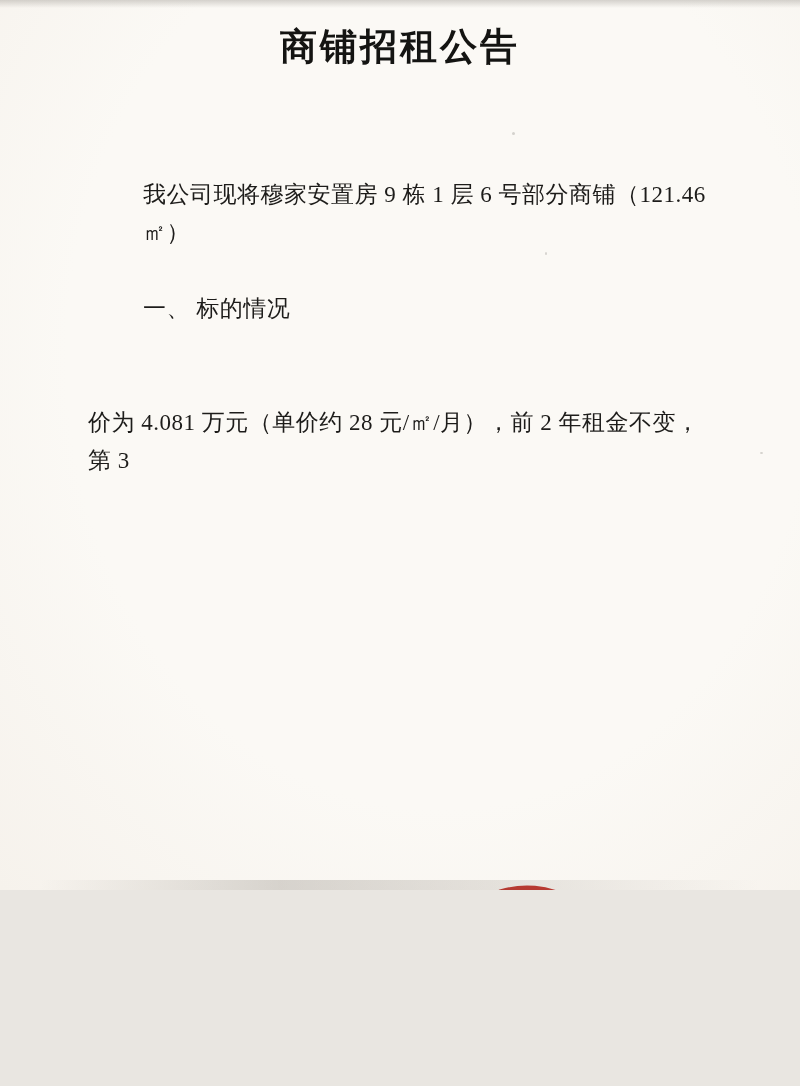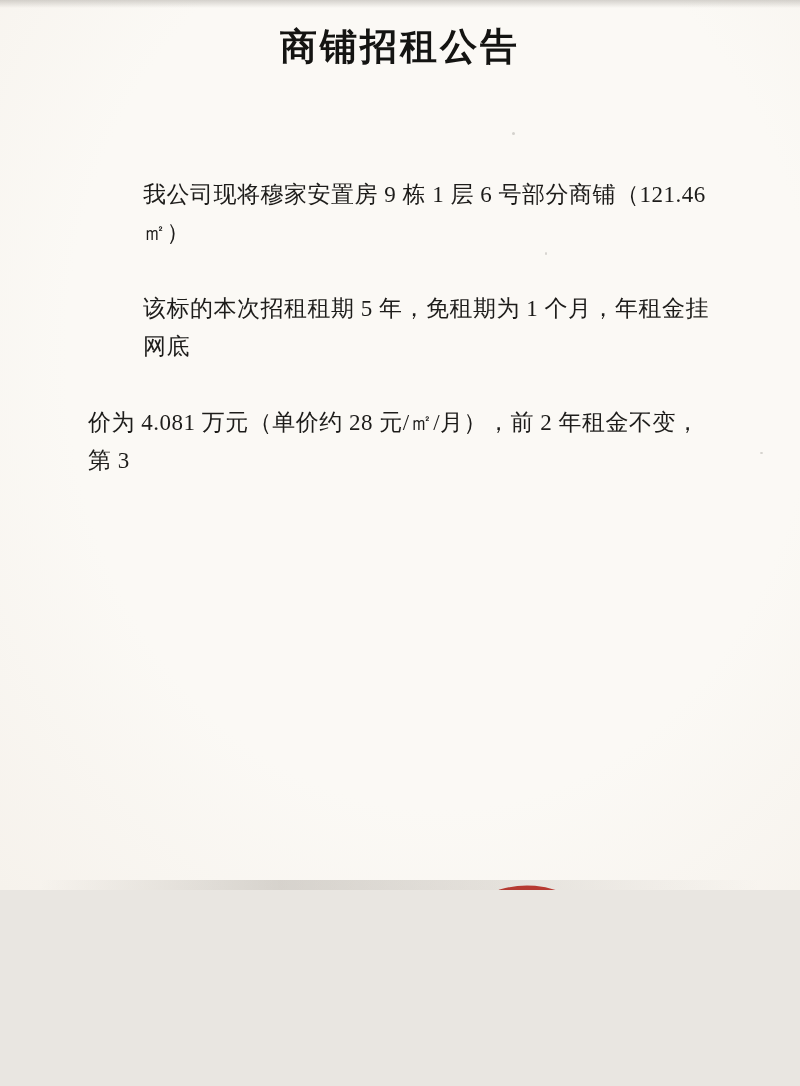--- a/index.html
+++ b/index.html
@@ -70,21 +70,21 @@
   <div class="edge-bottom"></div>
   <div class="speck" style="left:512px;top:132px;width:3px;height:3px;"></div>
   <div class="speck" style="left:760px;top:452px;width:3px;height:2px;"></div>
   <div class="speck" style="left:545px;top:252px;width:2px;height:3px;"></div>
   <div class="speck" style="left:120px;top:940px;width:3px;height:2px;"></div>
 
   <h1 class="title">商铺招租公告</h1>
 
   <div class="body">
     <div class="ln ind2">我公司现将穆家安置房 9 栋 1 层 6 号部分商铺（121.46 ㎡）</div>
-    <div class="ln ind2">该标的本次招租租期 5 年，免租期为 1 个月，年租金挂网底</div>
+    <div class="ln ind2">一、 标的情况</div>
     <div class="ln ind0">价为 4.081 万元（单价约 28 元/㎡/月），前 2 年租金不变，第 3</div>
     
     
     
     
     
     
     
     
     

